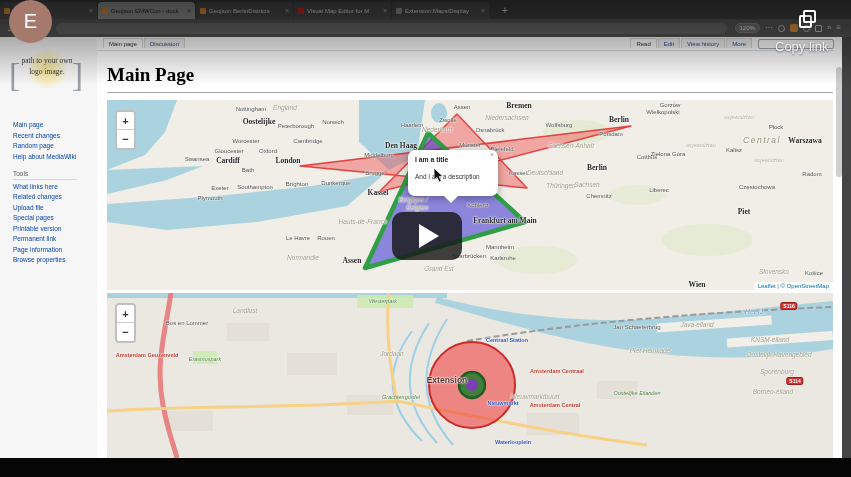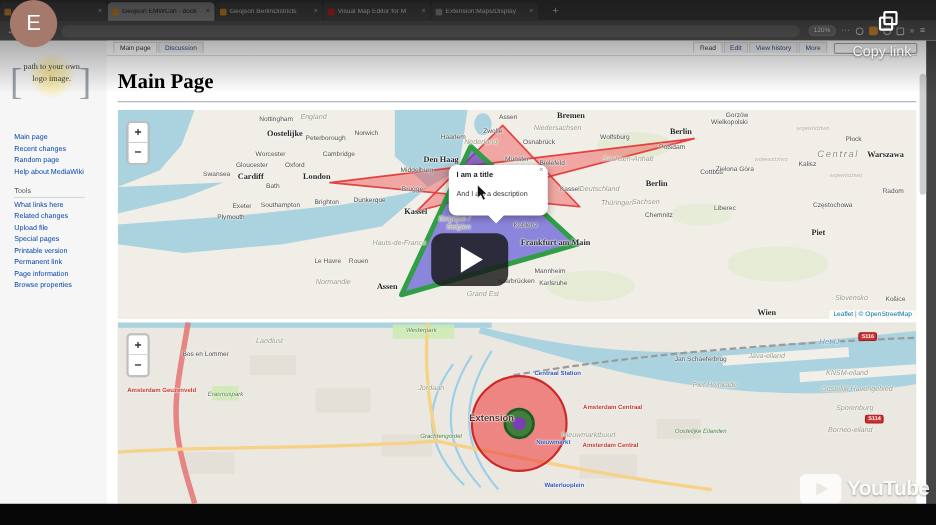--- a/index.html
+++ b/index.html
@@ -393,21 +393,15 @@
   <div class="copyicon">
     <span class="sq b"></span>
     <span class="sq f"></span>
   </div>
   <div class="copylink">Copy link</div>
 
   <button class="bigplay">
     <span class="tri"></span>
   </button>
 
-  <div class="watermark">
-    <svg width="38" height="27" viewBox="0 0 38 27">
-      <path fill="#fff" fill-rule="evenodd" d="M38,6 C38,2.7 35.3,0 32,0 L6,0 C2.7,0 0,2.7 0,6 L0,21 C0,24.3 2.7,27 6,27 L32,27 C35.3,27 38,24.3 38,21 Z M15,7.5 L26,13.5 L15,19.5 Z"></path>
-    </svg>
-    <span class="wmtext">YouTube</span>
-  </div>
 
   <div class="blackbar"></div>
 </div>
 
 </body></html>

